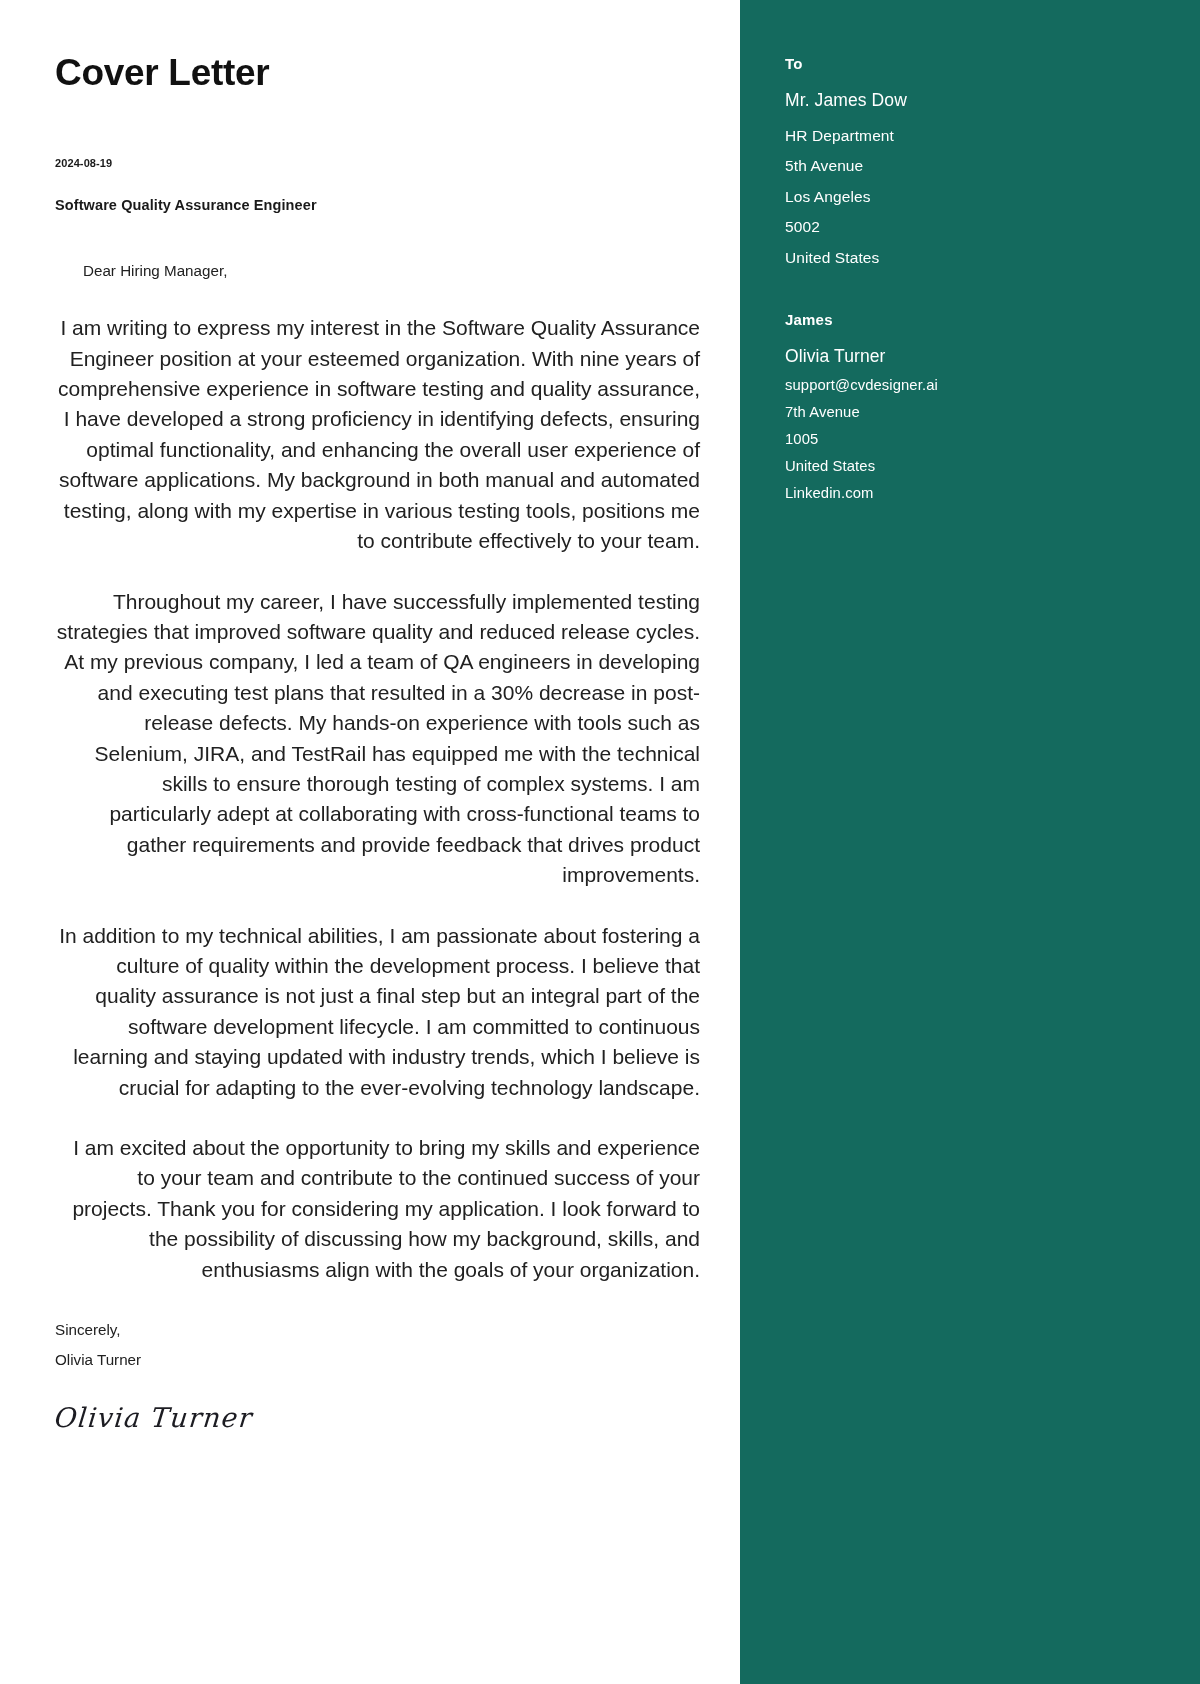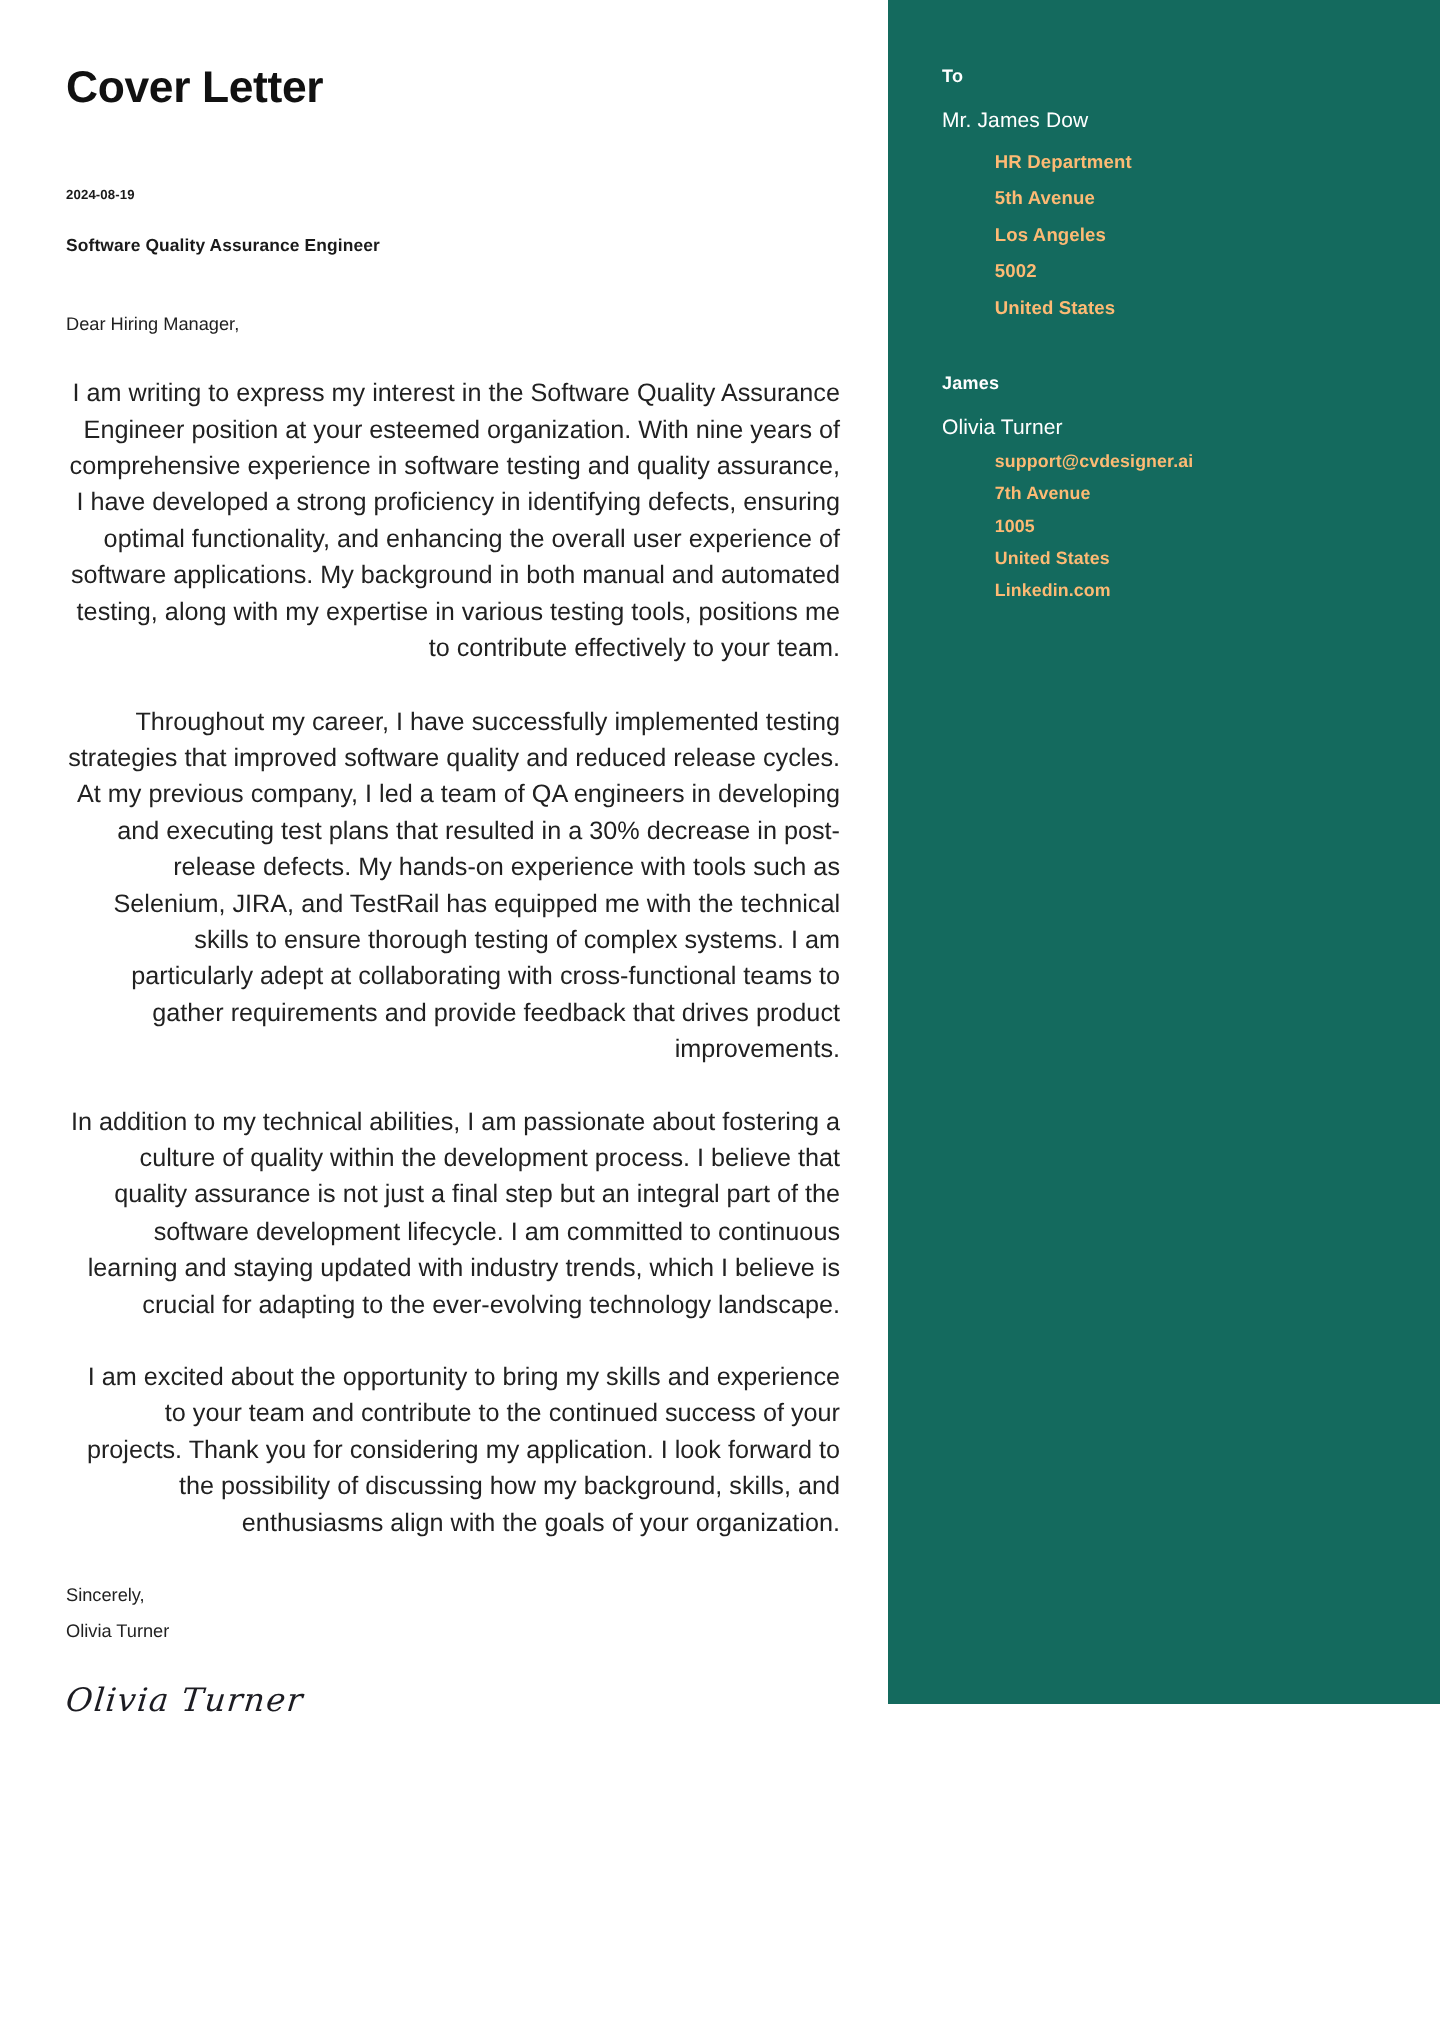--- a/index.html
+++ b/index.html
@@ -53,20 +53,21 @@
     color: #1a1a1a;
     margin-top: 28px;
     letter-spacing: 0.1px;
   }
 
   .salutation {
     font-size: 15.2px;
     color: #212121;
     margin-top: 50px;
     line-height: 1.1;
+    margin-left: 28px;
   }
 
   .body-copy {
     margin-top: 34px;
   }
   .body-copy p {
     font-size: 21px;
     line-height: 30.4px;
     color: #212121;
     margin: 0 0 30px 0;
@@ -94,21 +95,21 @@
     transform-origin: left center;
     display: inline-block;
   }
 
   
   .sidebar {
     position: absolute;
     left: 740px;
     top: 0;
     width: 460px;
-    height: 1420px;
+    height: 1684px;
     background: #146a5e;
     box-sizing: border-box;
     padding: 55px 40px 0 45px;
     color: #ffffff;
   }
 
   .side-heading {
     font-size: 15px;
     font-weight: 700;
     color: #ffffff;
@@ -120,25 +121,24 @@
     font-size: 17.5px;
     font-weight: 400;
     color: #ffffff;
     letter-spacing: 0.1px;
     margin-bottom: 9px;
     line-height: 1.25;
   }
 
   .side-line {
     font-size: 15.5px;
-    font-weight: 700;
-    color: #fdba74;
+    font-weight: 400;
+    color: #ffffff;
     line-height: 30.5px;
     letter-spacing: 0.1px;
-    margin-left: 44px;
   }
 
   .side-line.compact {
     line-height: 27px;
     font-size: 14.8px;
   }
 
   .side-group.from {
     margin-top: 38px;
   }

